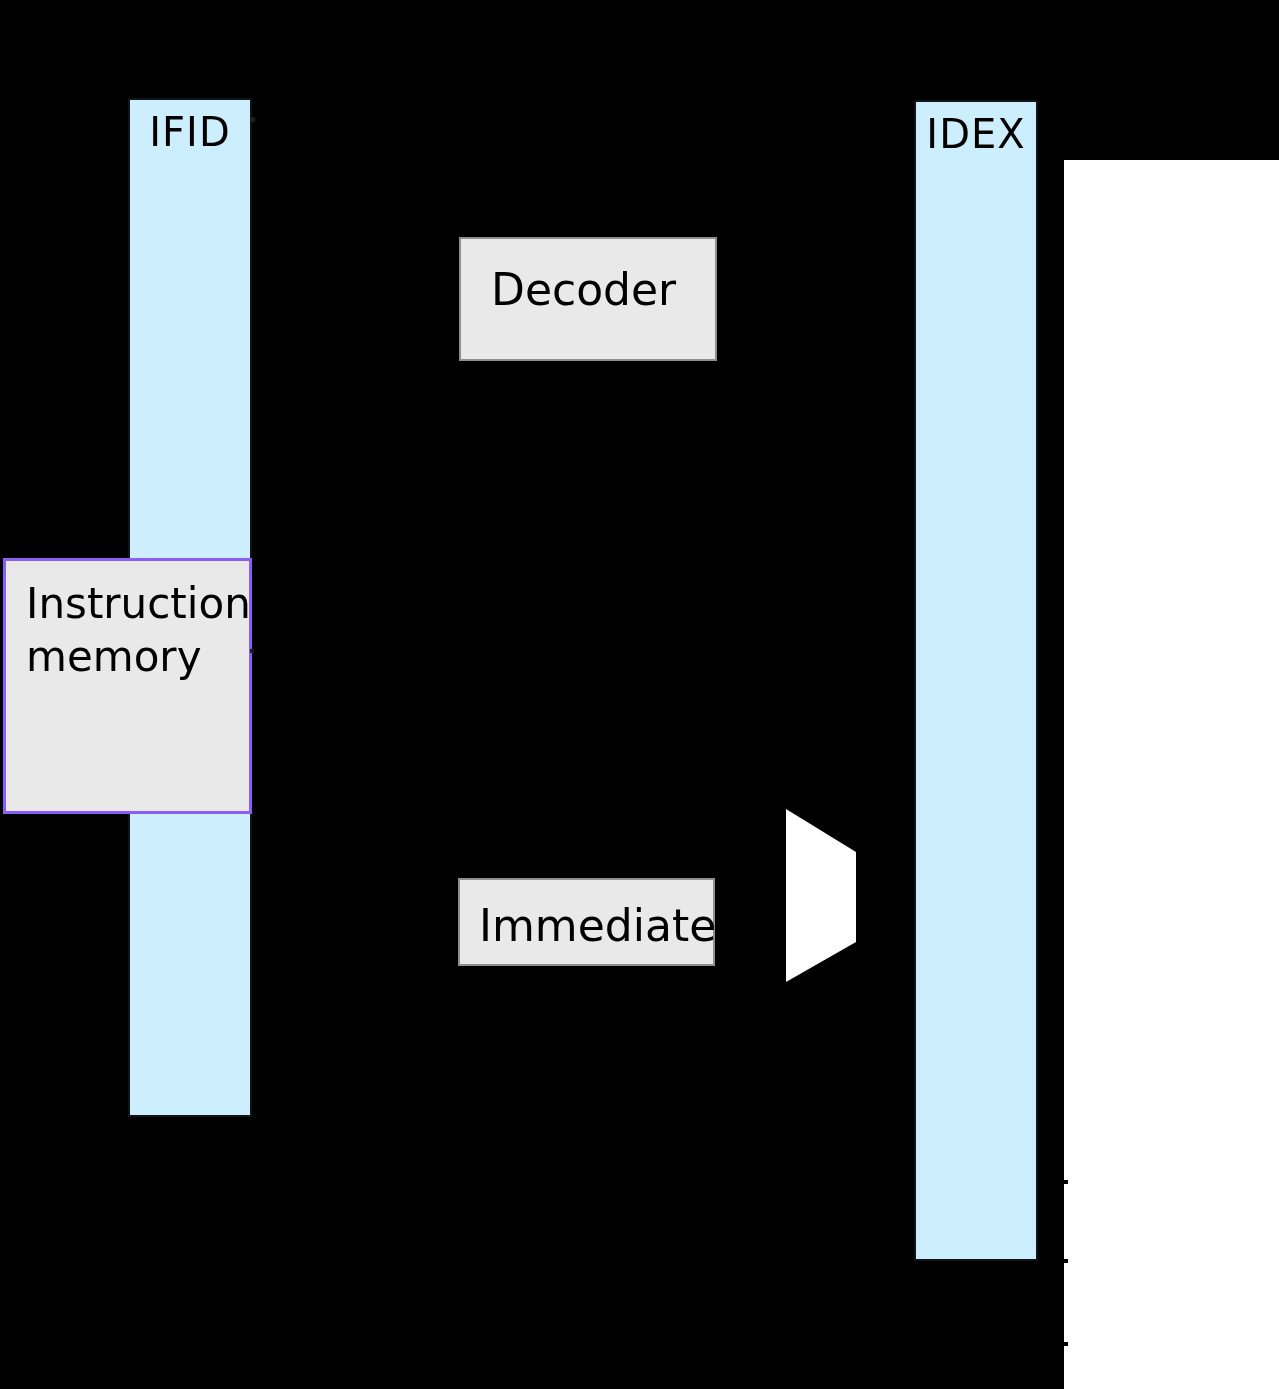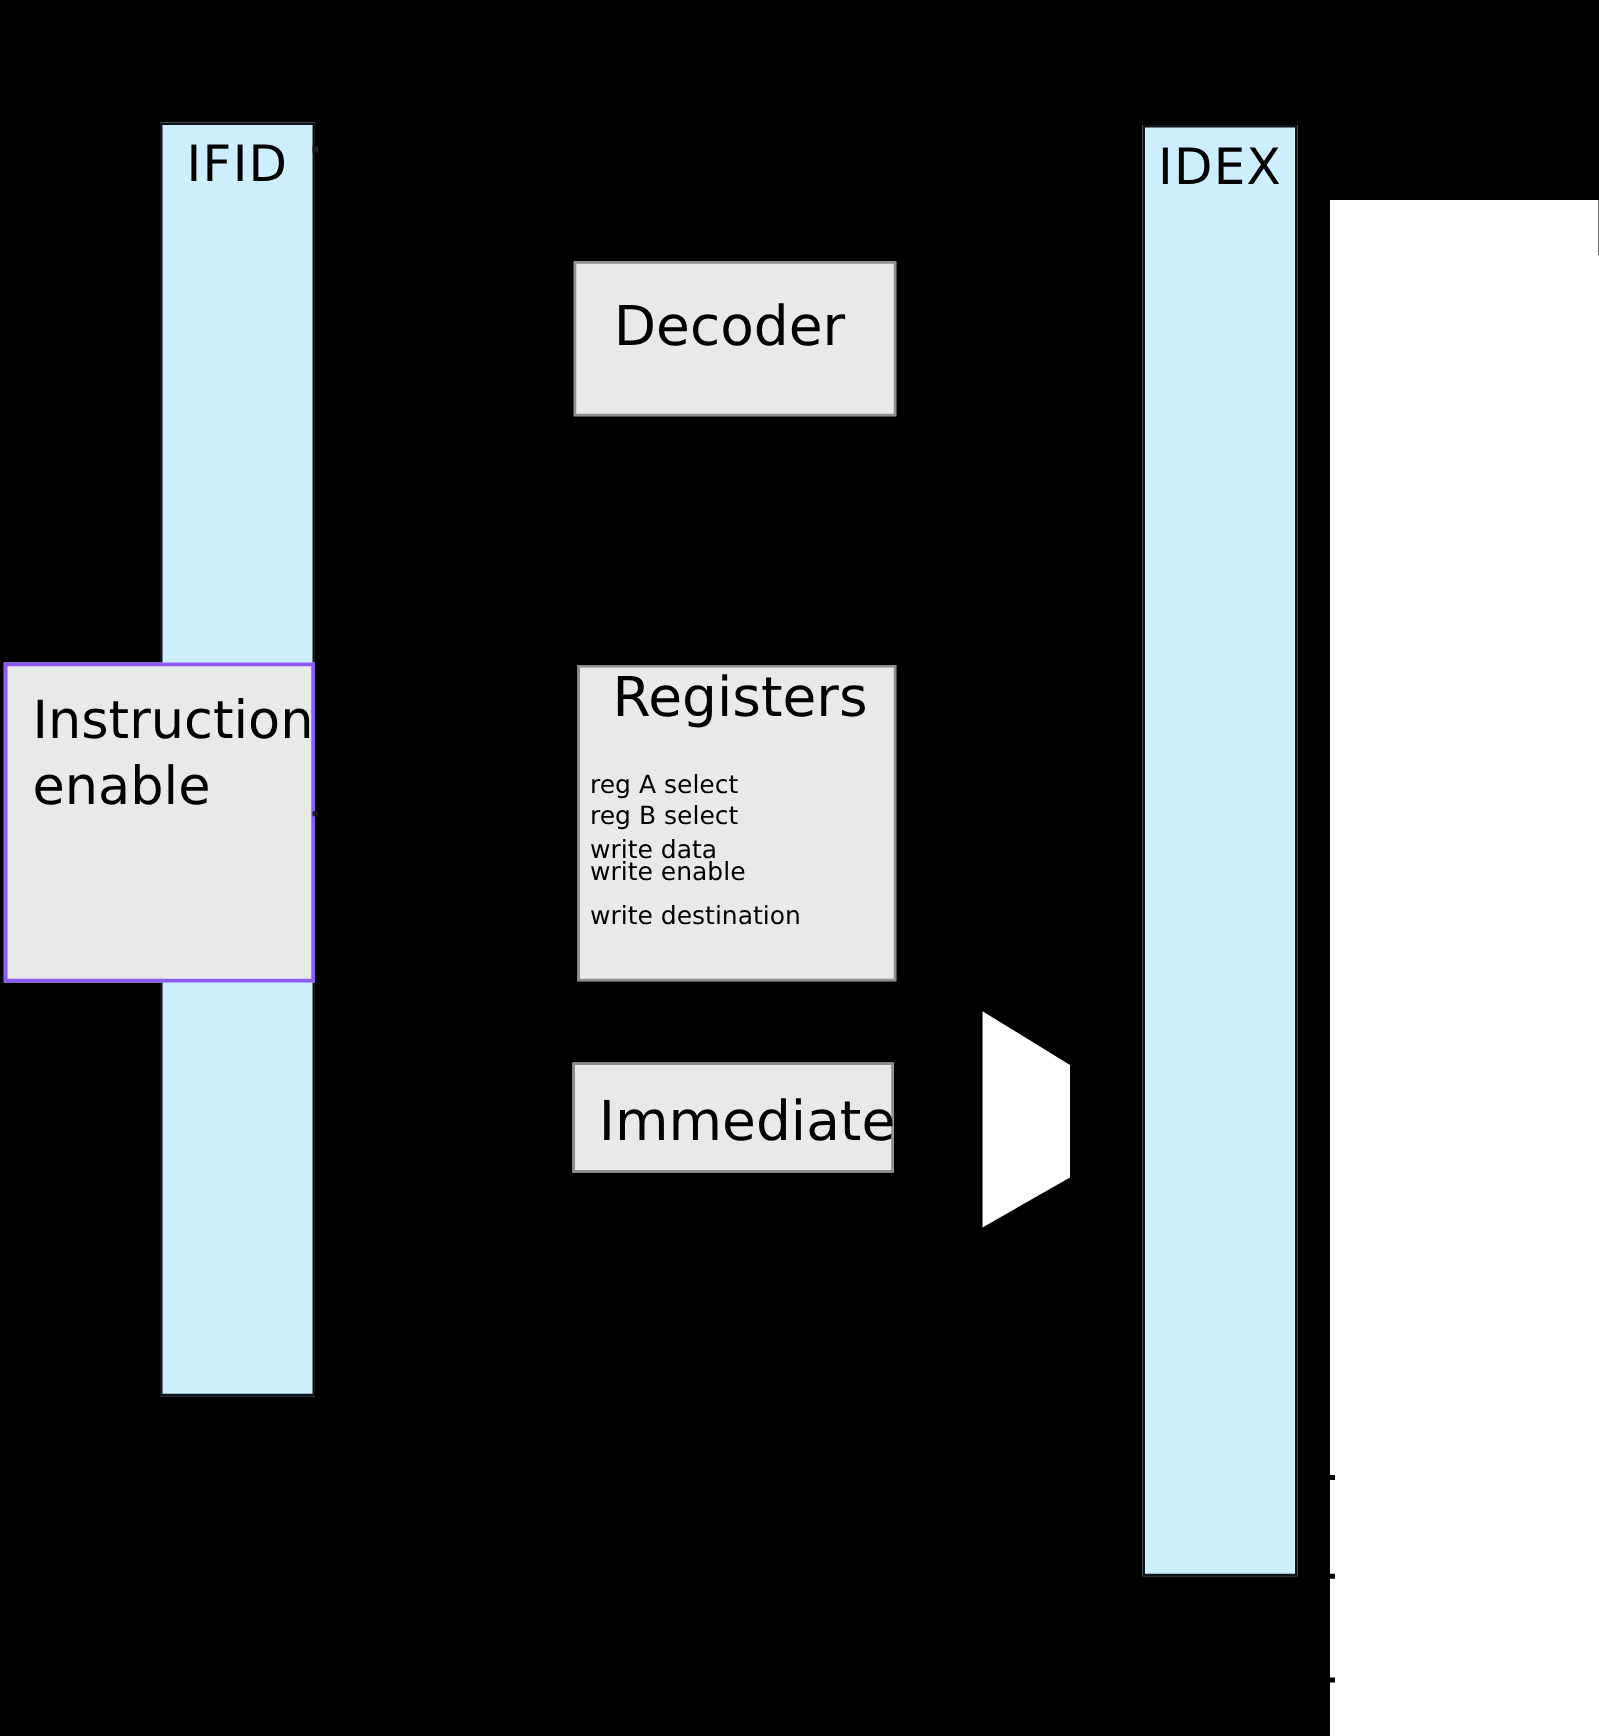--- a/index.html
+++ b/index.html
@@ -47,20 +47,21 @@
   }
   .bar-ifid { left: 128px; }
   .bar-idex { left: 914px; top: 100px; height: 1161px; }
 
   
   .block {
     position: absolute;
     background: #e9e9e9;
     border: 2px solid #8f8f8f;
     box-sizing: border-box;
+    margin-top: 28px;
   }
   .block .block-label {
     position: absolute;
     font-size: 44px;
     line-height: 44px;
     white-space: nowrap;
   }
 
   .block-imem {
     left: 3px;
@@ -144,36 +145,28 @@
     <div class="bar-label">IFID</div>
   </div>
 
   <div class="pipe-bar bar-idex">
     <div class="bar-label">IDEX</div>
   </div>
 
   <div class="block block-imem">
     <div class="imem-text">
       <div>Instruction</div>
-      <div>enable</div>
+      <div>memory</div>
     </div>
   </div>
 
   <div class="block block-decoder">
     <div class="block-label">Decoder</div>
   </div>
 
-  <div class="block block-registers">
-    <div class="block-label">Registers</div>
-    <div class="port-label port-a">reg A select</div>
-    <div class="port-label port-b">reg B select</div>
-    <div class="port-label port-wd">write data</div>
-    <div class="port-label port-we">write enable</div>
-    <div class="port-label port-wdst">write destination</div>
-  </div>
 
   <div class="block block-immediate">
     <div class="block-label">Immediate</div>
   </div>
 
   <svg class="mux-svg" viewBox="0 0 90 195" aria-hidden="true">
     <polygon points="6,9 76,52 76,142 6,182" fill="#ffffff"></polygon>
   </svg>
 
   <div class="wire-stub stub-ifid"></div>

